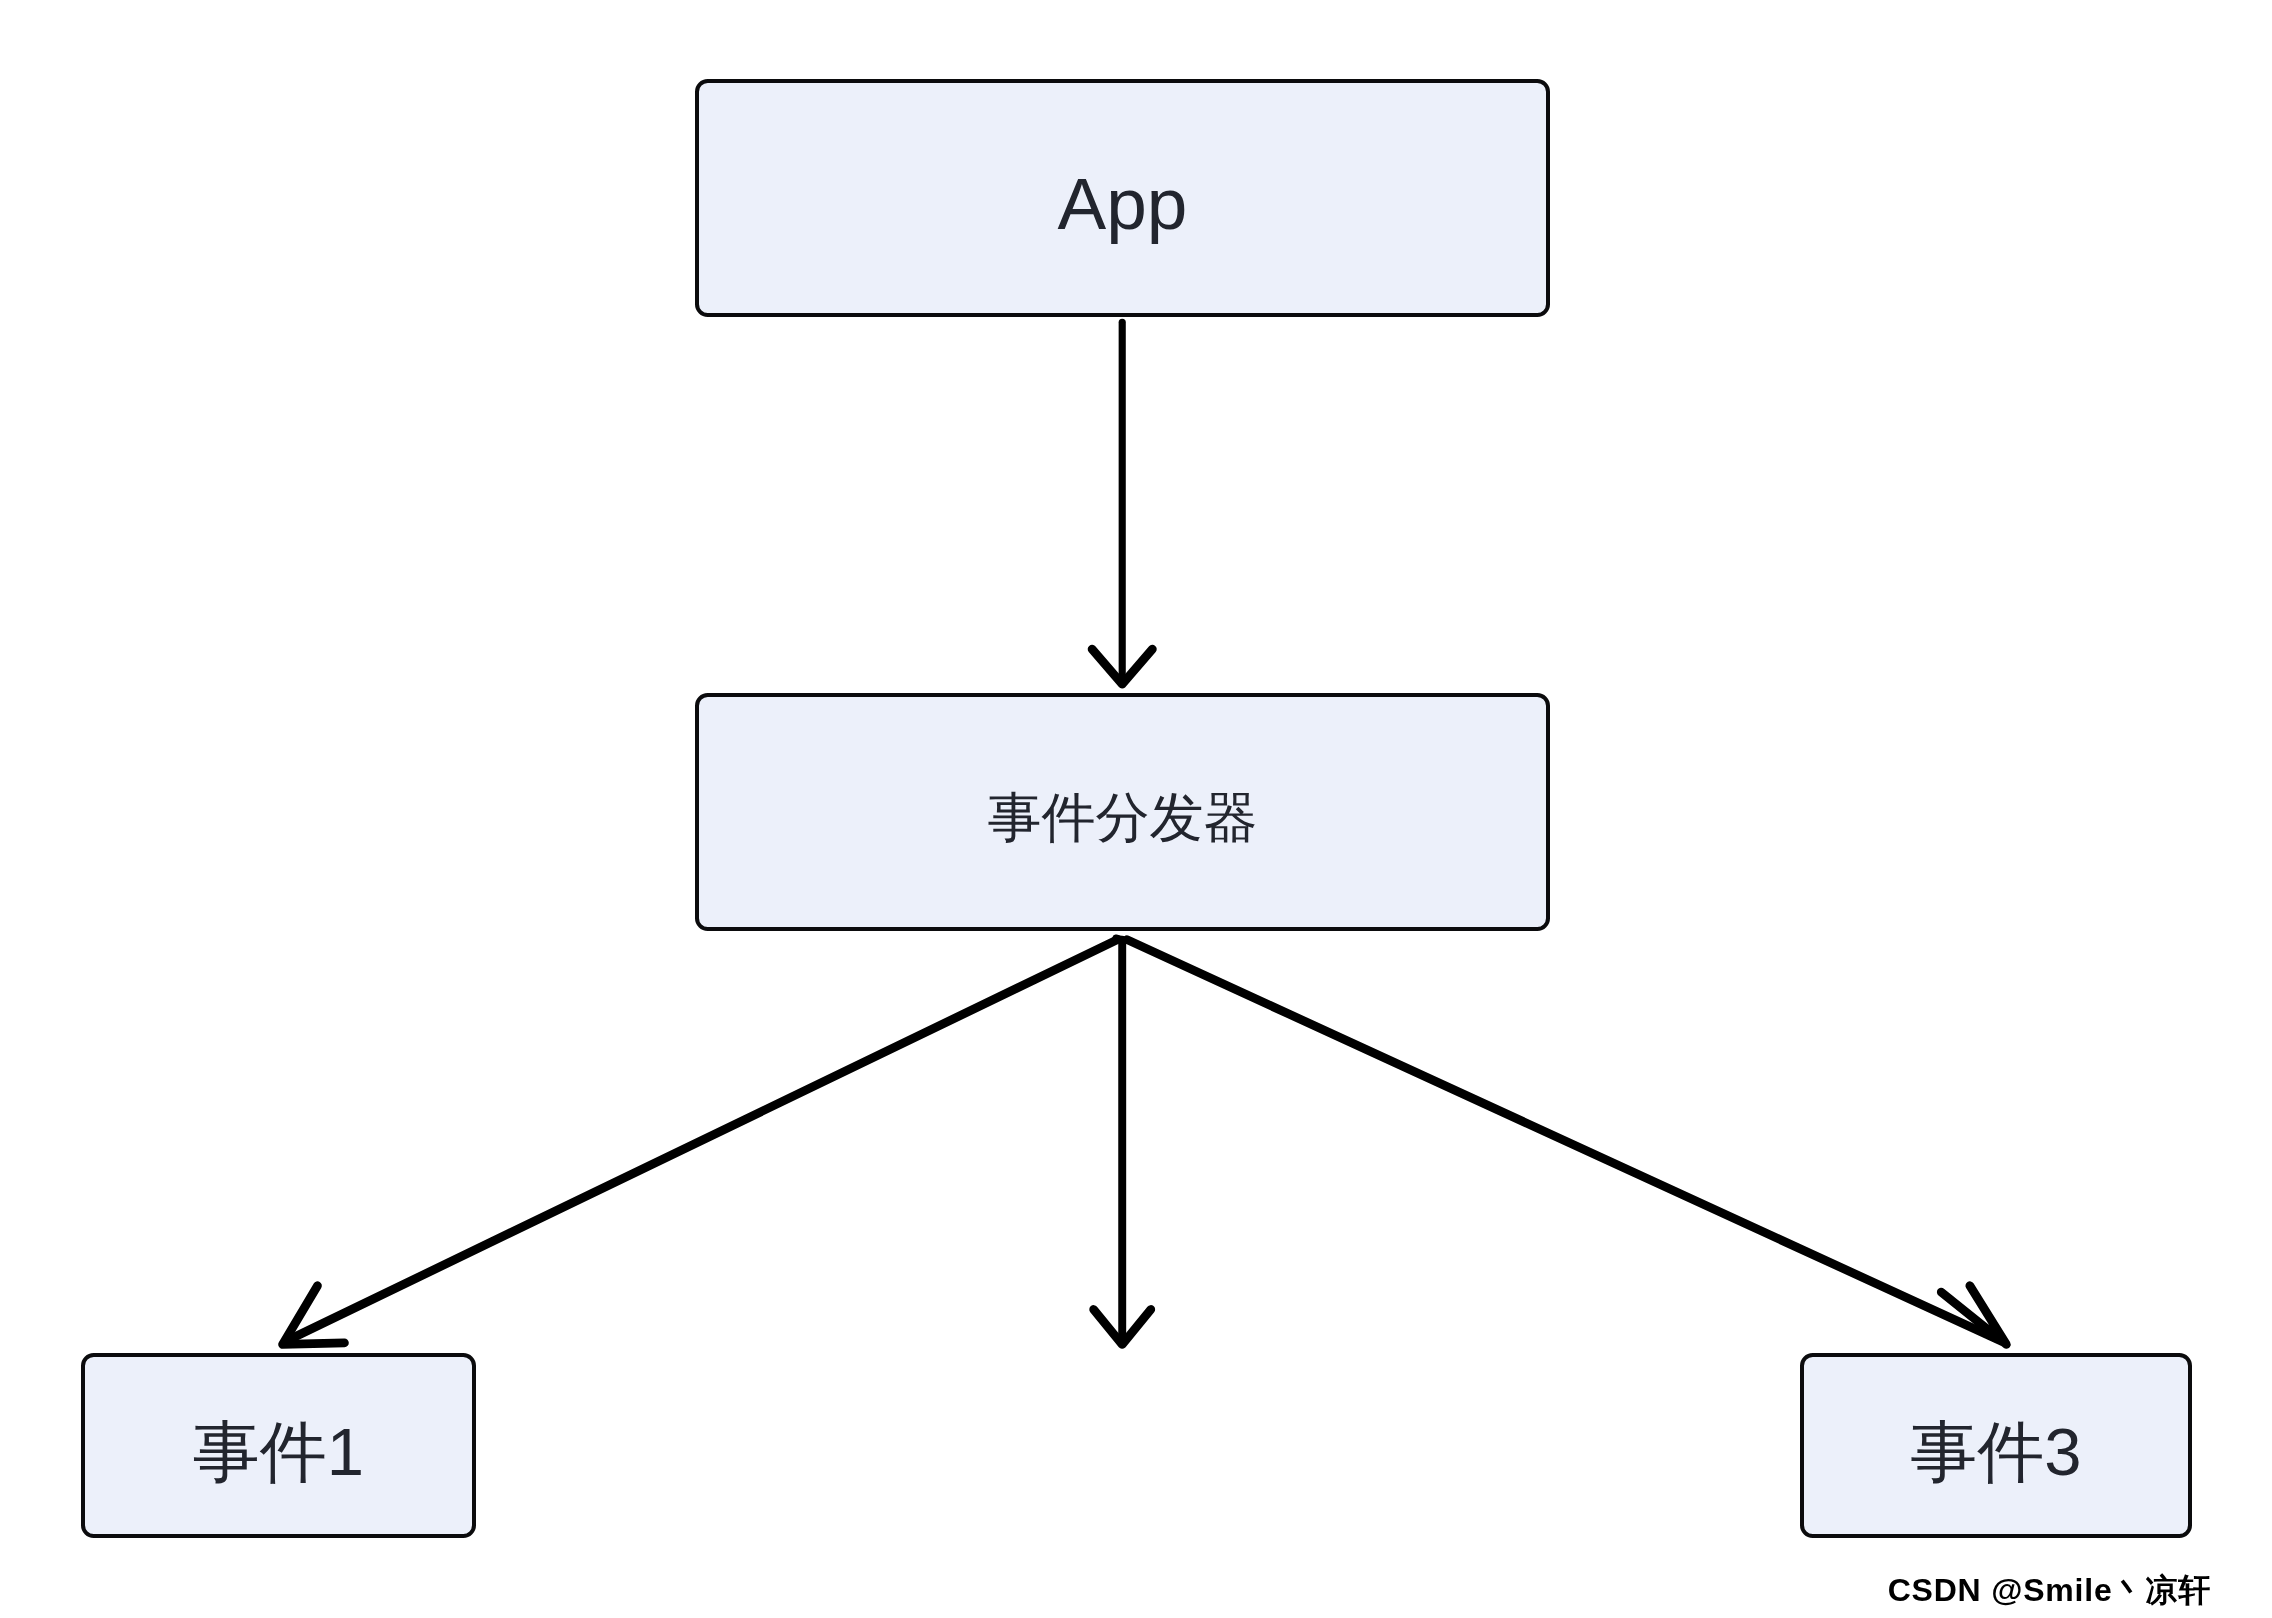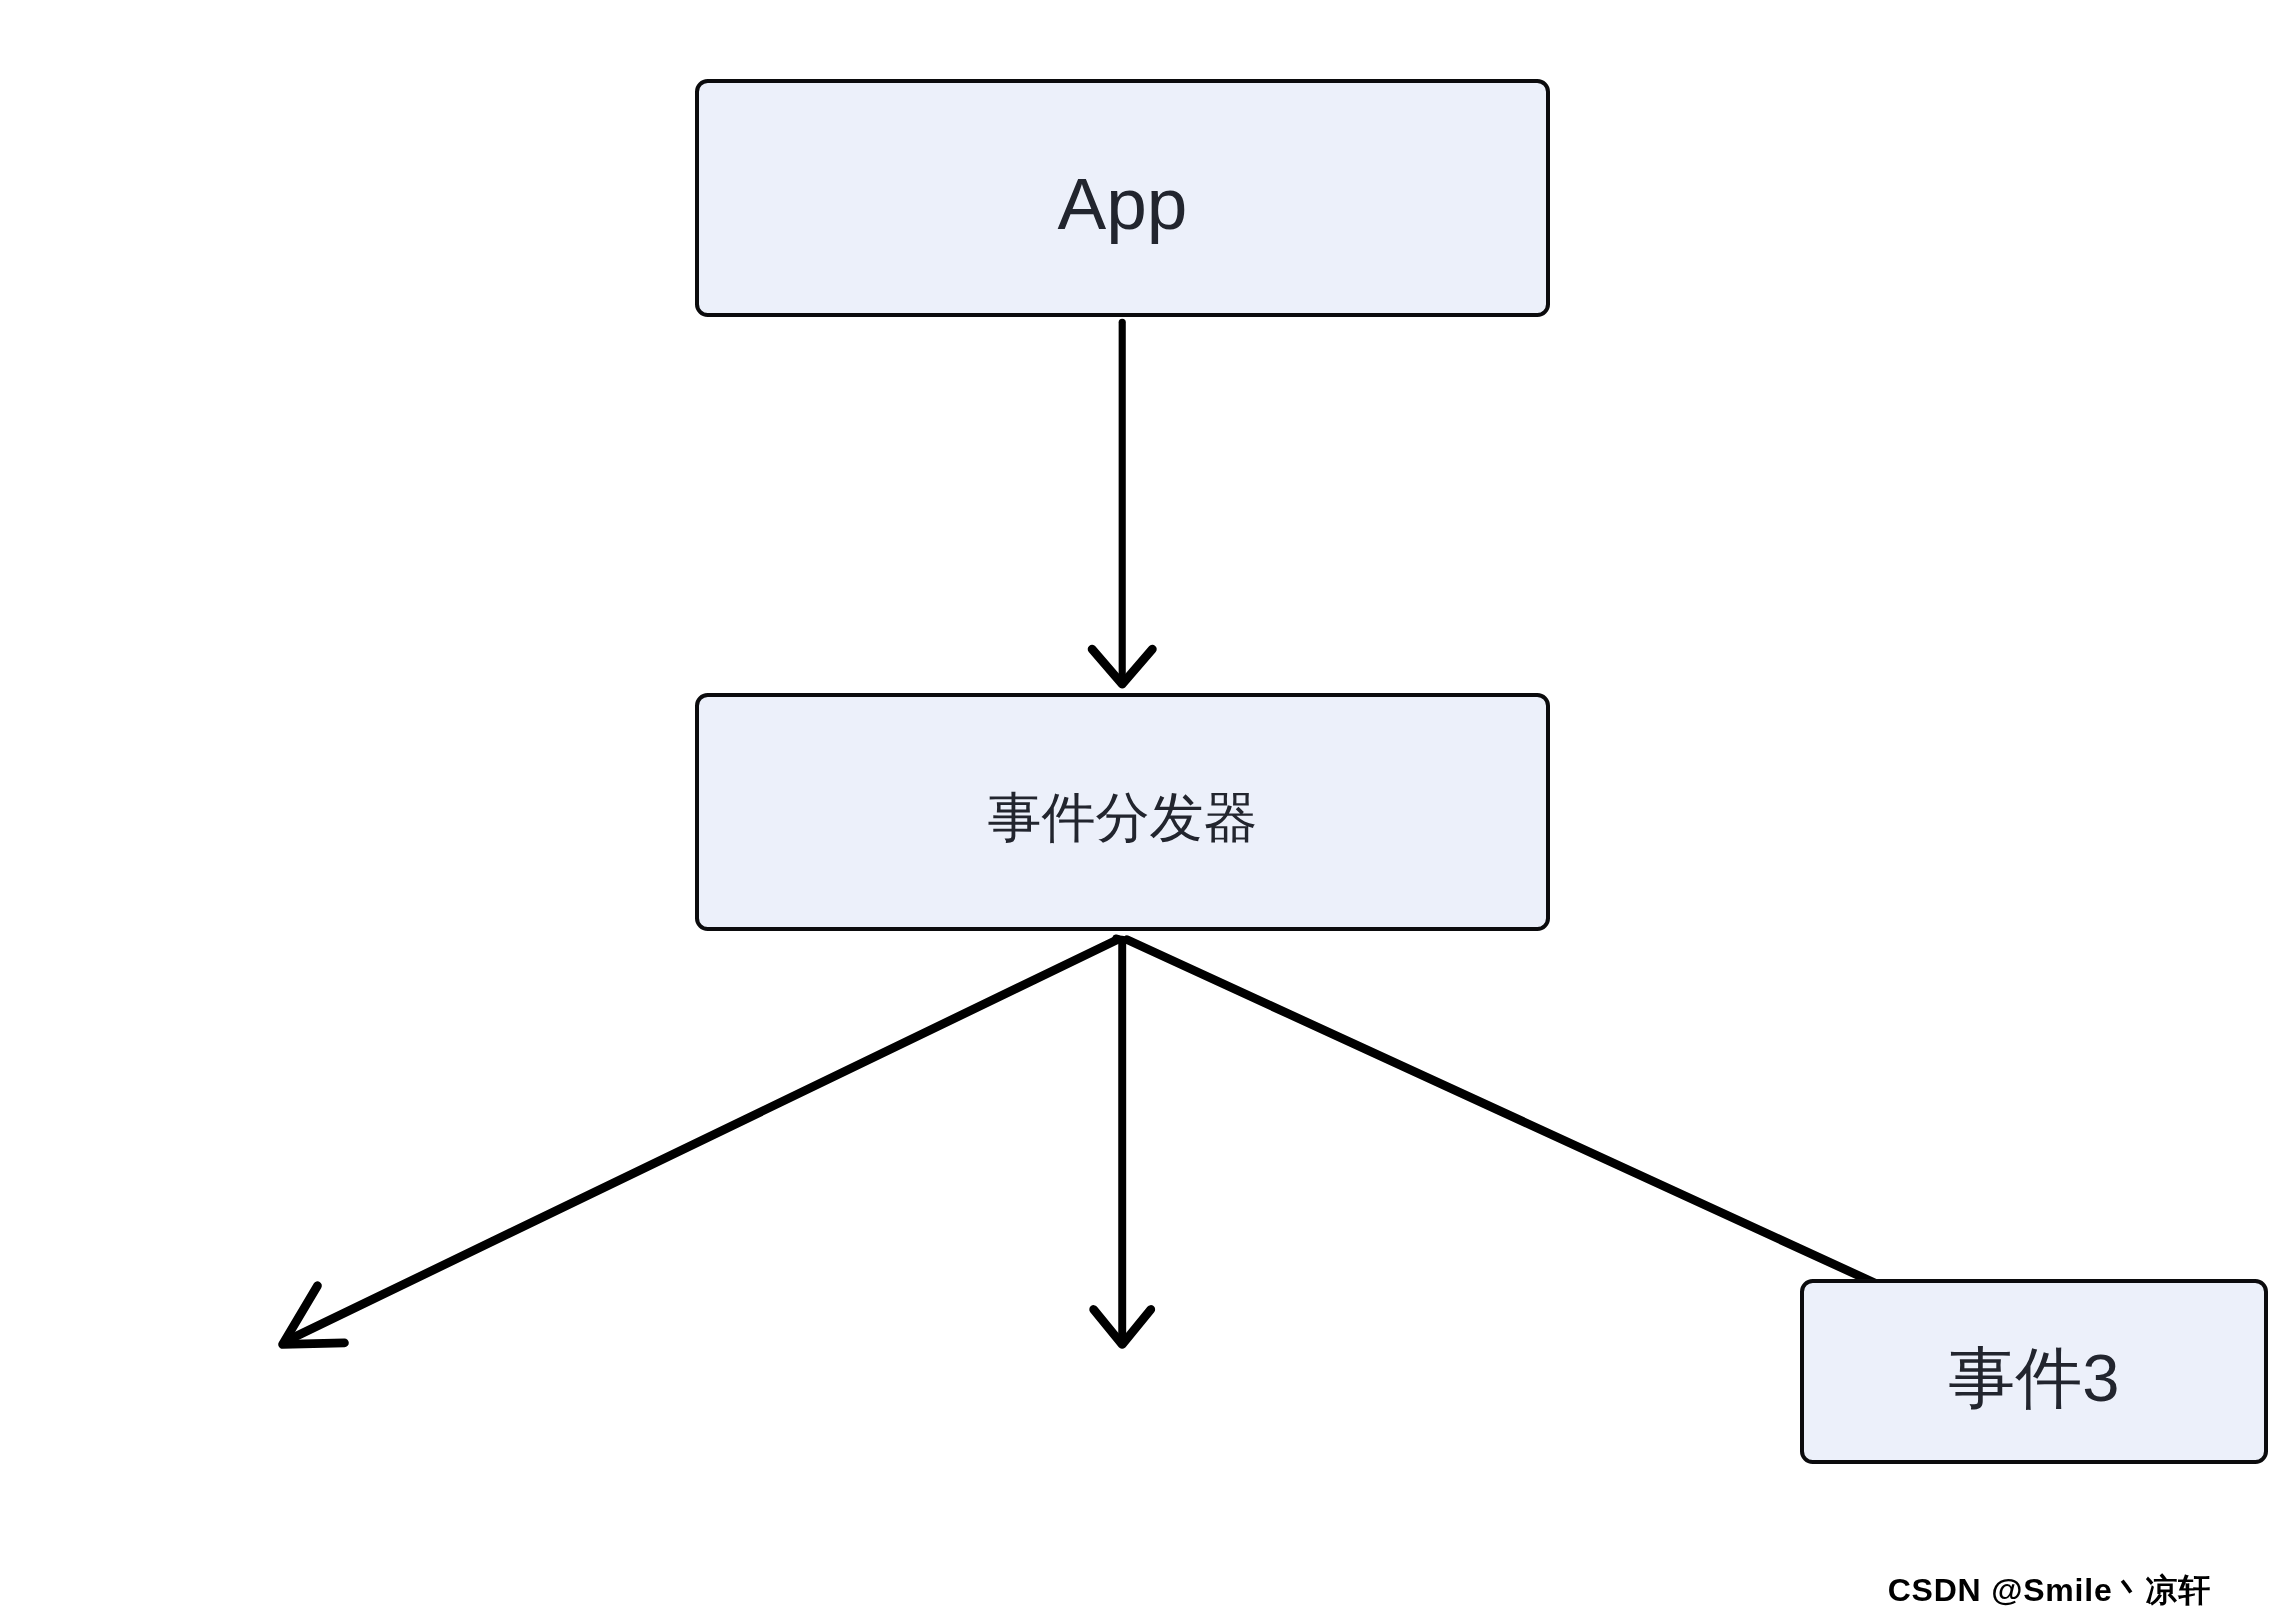--- a/index.html
+++ b/index.html
@@ -69,22 +69,22 @@
     height: 185px;
   }
   #node-event2 {
     left: 916px;
     top: 1353px;
     width: 413px;
     height: 185px;
   }
   #node-event3 {
     left: 1800px;
-    top: 1279px;
-    width: 468px;
+    top: 1353px;
+    width: 392px;
     height: 185px;
   }
   #node-event1 .node-label,
   #node-event2 .node-label,
   #node-event3 .node-label { font-size: 67px; }
 
   #watermark {
     position: absolute;
     right: 62px;
     bottom: 6.3px;
@@ -127,20 +127,23 @@
   </svg>
 
   <div class="node" id="node-app">
     <span class="node-label">App</span>
   </div>
 
   <div class="node" id="node-dispatcher">
     <span class="node-label">事件分发器</span>
   </div>
 
+  <div class="node" id="node-event1">
+    <span class="node-label">事件1</span>
+  </div>
 
 
   <div class="node" id="node-event3">
     <span class="node-label">事件3</span>
   </div>
 
   <div id="watermark">CSDN @Smile丶凉轩</div>
 
 </div>
 

